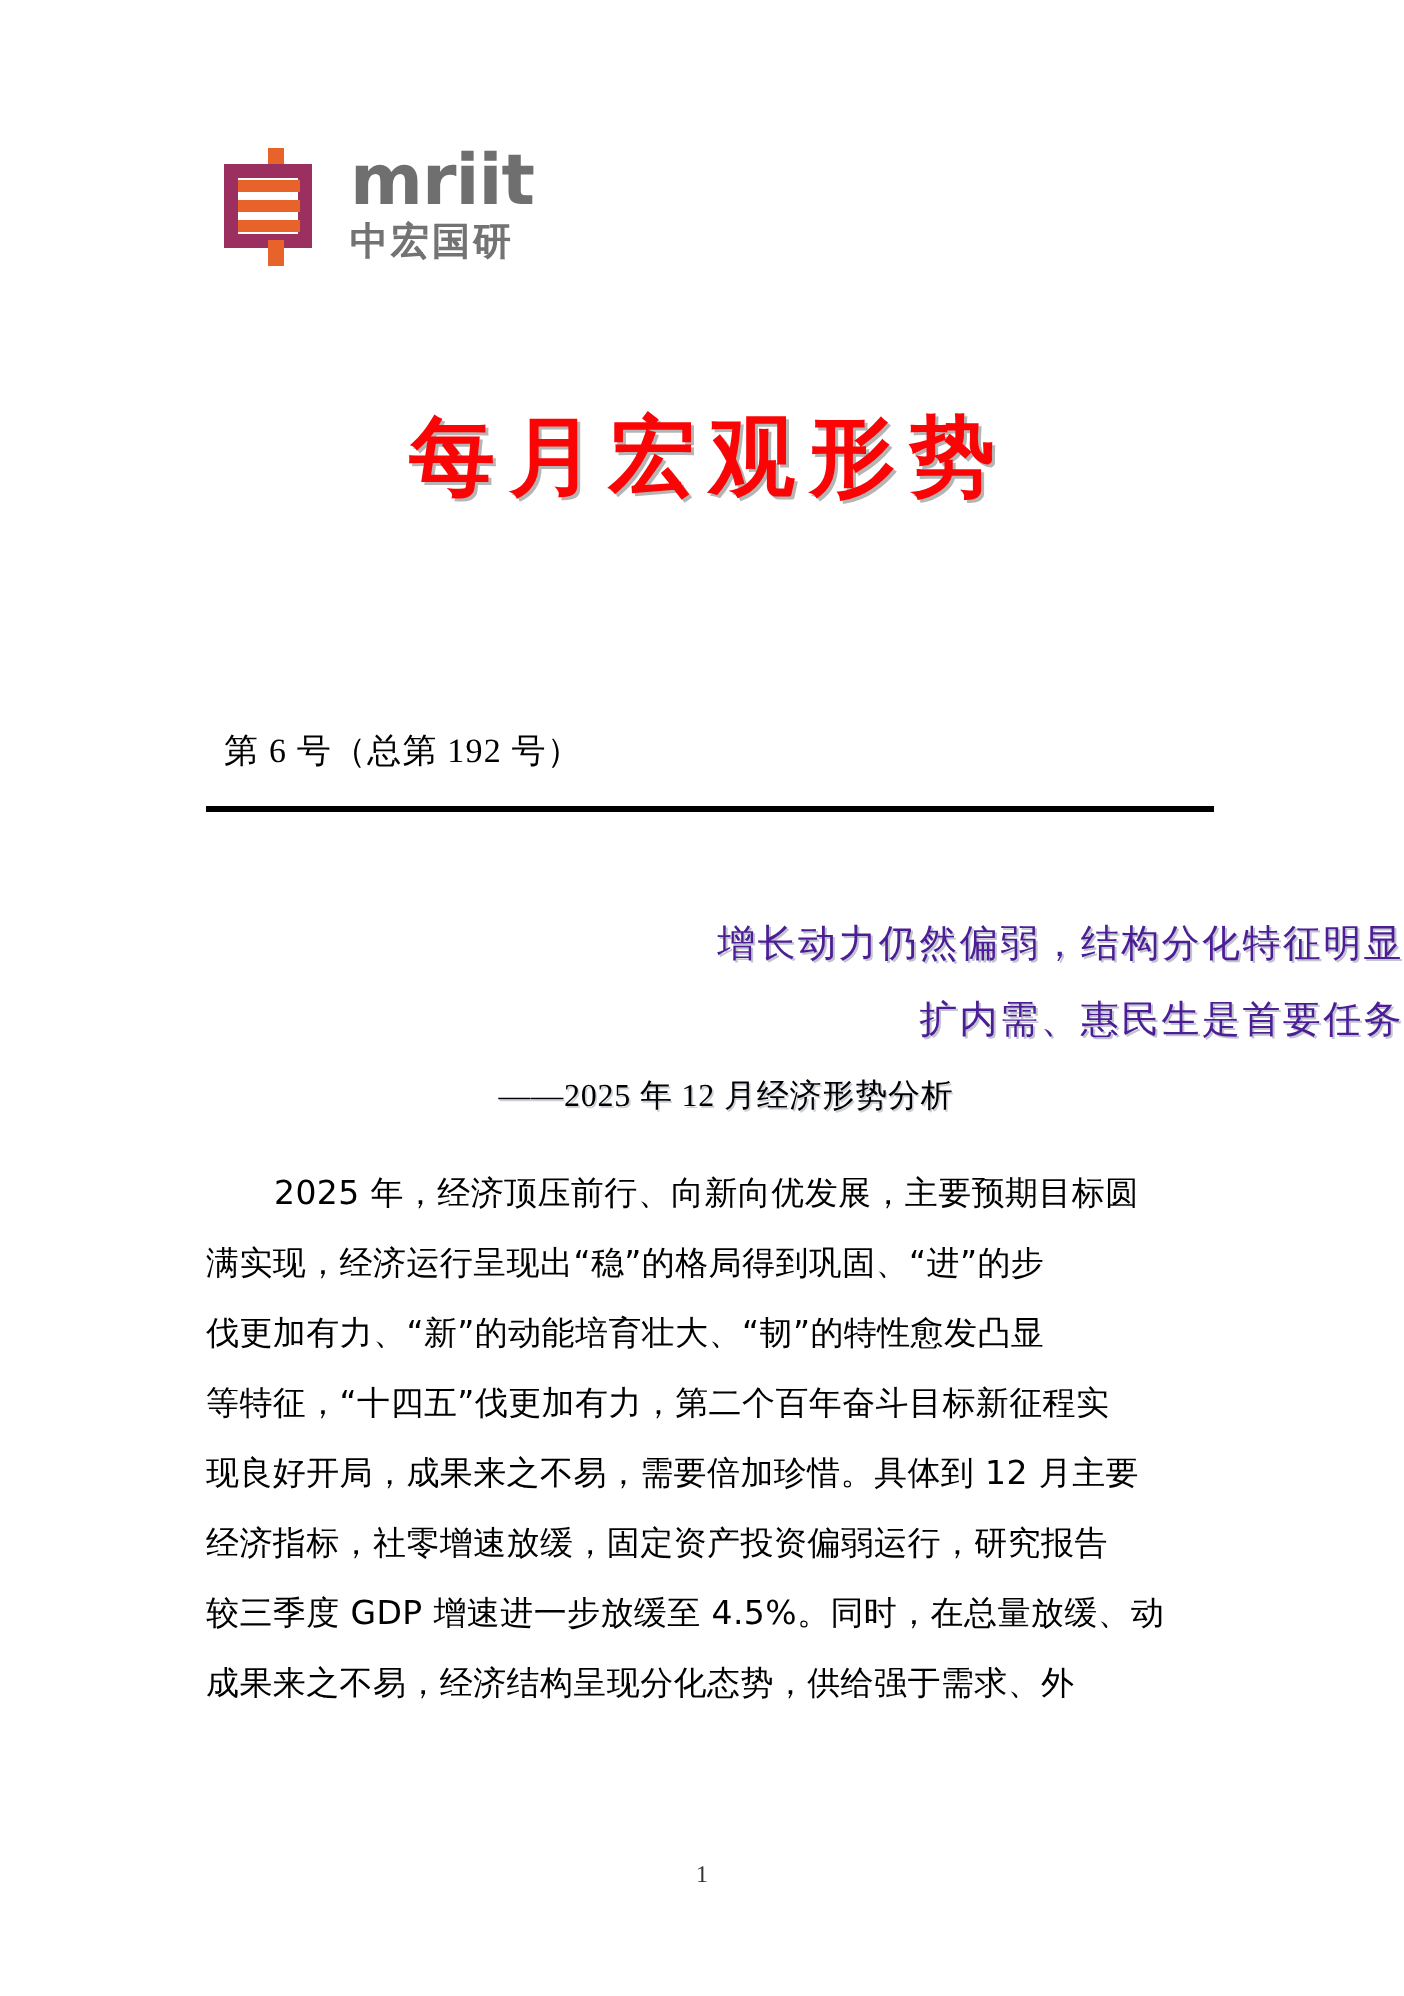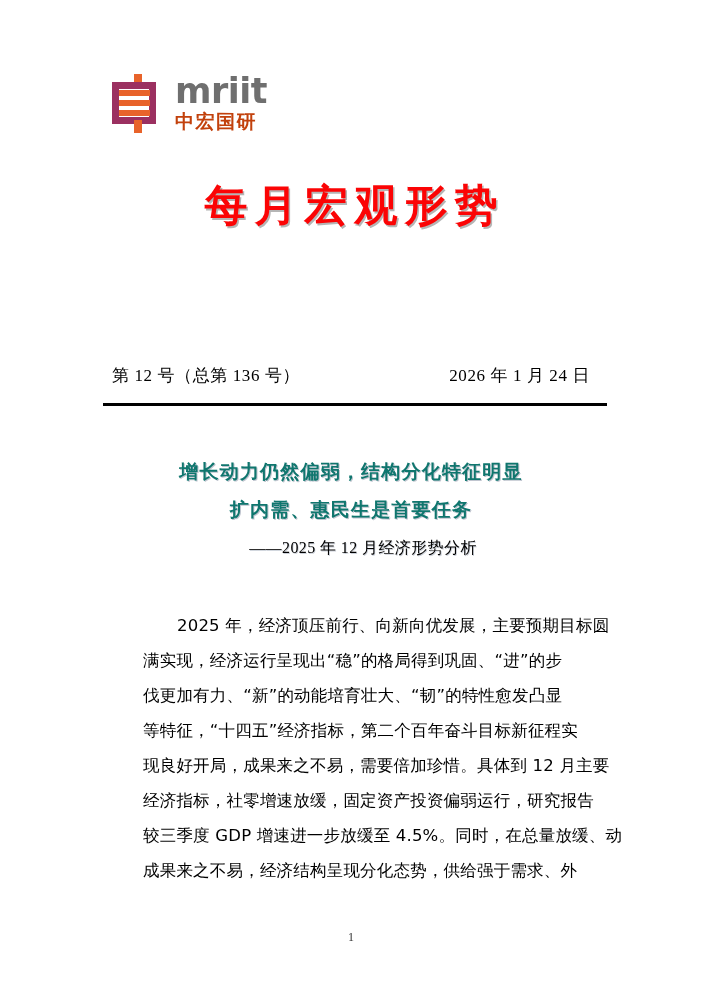--- a/index.html
+++ b/index.html
@@ -87,39 +87,39 @@
     font-size: 35px;
     letter-spacing: -0.5px;
     color: #6f6f6f;
     line-height: 0.95;
   }
   .logo-sub {
     font-family: "DejaVu Sans", "Liberation Sans", sans-serif;
     font-weight: bold;
     font-size: 19px;
     letter-spacing: 1.5px;
-    color: #c2410c;
+    color: #737373;
     margin-top: 3px;
   }
 
   
   .big-title {
     position: absolute;
     left: 0;
     width: 702px;
     text-align: center;
     color: #fb0405;
     font-family: "DejaVu Sans", "Liberation Sans", sans-serif;
     font-weight: bold;
     font-size: 43px;
     letter-spacing: 7px;
     text-indent: 7px;
     text-shadow: 1.5px 1.5px 0 rgba(120,120,120,0.55);
   }
-  .big-title.line1 { top: 177px; }
+  .big-title.line1 { top: 200px; }
   .big-title.line2 { top: 268px; }
 
   
   .issue-row {
     position: absolute;
     top: 364px;
     left: 112px;
     width: 478px;
     display: flex;
     justify-content: space-between;
@@ -134,50 +134,49 @@
     width: 504px;
     height: 3px;
     background: #000000;
   }
 
   
   .headline {
     position: absolute;
     left: 0;
     width: 702px;
-    text-align: center;
-    font-family: "DejaVu Sans", "Liberation Sans", sans-serif;
-    font-weight: bold;
+    text-align: right;
+    font-family: "DejaVu Sans", "Liberation Sans", sans-serif;
+    font-weight: normal;
     font-size: 19px;
     letter-spacing: 1.2px;
-    color: #0f766e;
+    color: #4c1d95;
     text-shadow: 1px 1px 0 rgba(130,140,160,0.5);
   }
   .headline.h1 { top: 459px; }
   .headline.h2 { top: 497px; }
 
   .subheadline {
     position: absolute;
     top: 538px;
     left: 12px;
     width: 702px;
     text-align: center;
     font-size: 16px;
     letter-spacing: 0.4px;
     color: #000000;
     text-shadow: 0.8px 0.8px 0 rgba(140,150,170,0.45);
   }
 
   
   .body-text {
     position: absolute;
-    top: 608px;
+    top: 579px;
     left: 103px;
     width: 504px;
-    margin-left: 40px;
   }
   .body-line {
     font-family: "DejaVu Sans", "Liberation Sans", sans-serif;
     font-size: 16.5px;
     line-height: 35px;
     letter-spacing: 0.2px;
     color: #000000;
     white-space: pre;
   }
   .body-line.first { text-indent: 34px; }
@@ -209,35 +208,34 @@
     </div>
     <div class="logo-text">
       <div class="logo-word">mriit</div>
       <div class="logo-sub">中宏国研</div>
     </div>
   </div>
 
   <div class="big-title line1">每月宏观形势</div>
 
   <div class="issue-row">
-    <span>第 12 号（总第 136 号）</span>
-    <span>2026 年 1 月 24 日</span>
+    <span>第 6 号（总第 192 号）</span>
   </div>
 
   <div class="rule"></div>
 
   <div class="headline h1">增长动力仍然偏弱，结构分化特征明显</div>
   <div class="headline h2">扩内需、惠民生是首要任务</div>
   <div class="subheadline">——2025 年 12 月经济形势分析</div>
 
   <div class="body-text">
     <div class="body-line first">2025 年，经济顶压前行、向新向优发展，主要预期目标圆</div>
     <div class="body-line">满实现，经济运行呈现出“稳”的格局得到巩固、“进”的步</div>
     <div class="body-line">伐更加有力、“新”的动能培育壮大、“韧”的特性愈发凸显</div>
-    <div class="body-line">等特征，“十四五”经济指标，第二个百年奋斗目标新征程实</div>
+    <div class="body-line">等特征，“十四五”伐更加有力，第二个百年奋斗目标新征程实</div>
     <div class="body-line">现良好开局，成果来之不易，需要倍加珍惜。具体到 12 月主要</div>
     <div class="body-line">经济指标，社零增速放缓，固定资产投资偏弱运行，研究报告</div>
     <div class="body-line">较三季度 GDP 增速进一步放缓至 4.5%。同时，在总量放缓、动</div>
     <div class="body-line">成果来之不易，经济结构呈现分化态势，供给强于需求、外</div>
   </div>
 
   <div class="page-number">1</div>
 
 </div>
 

